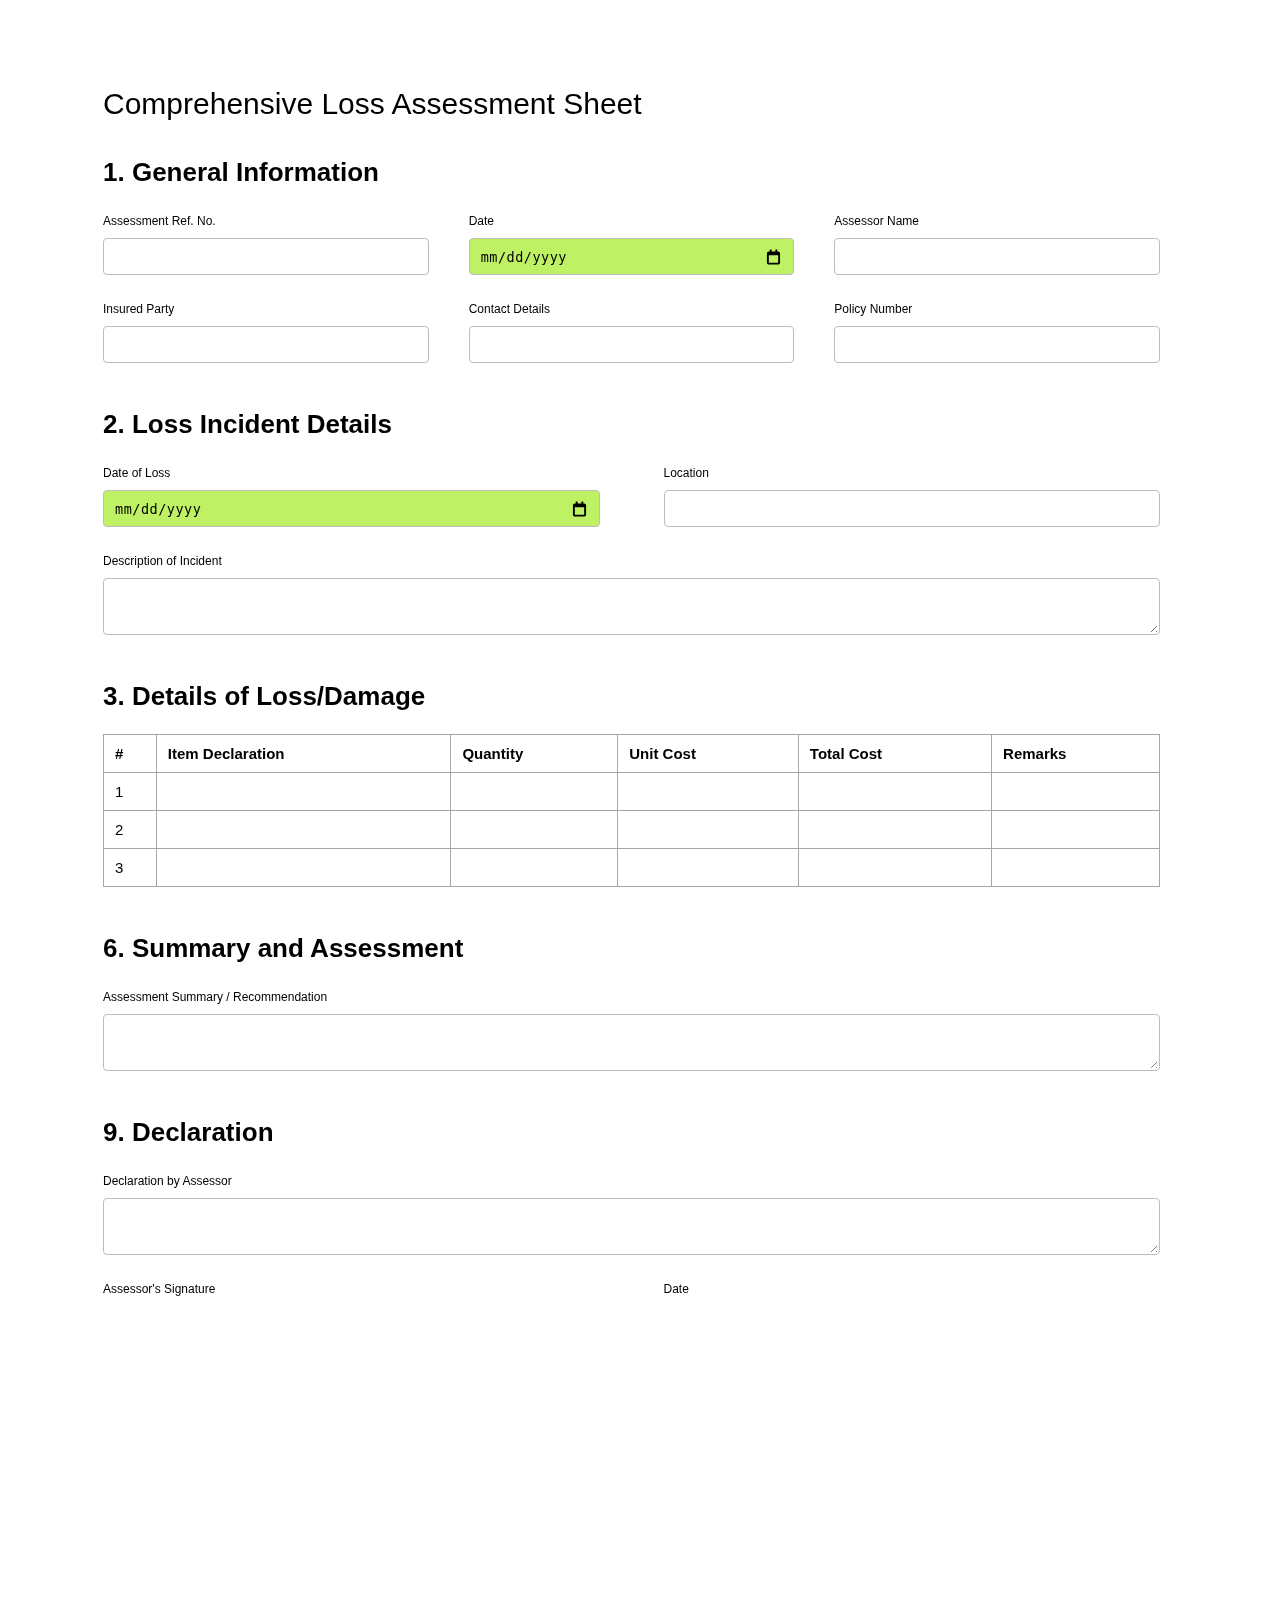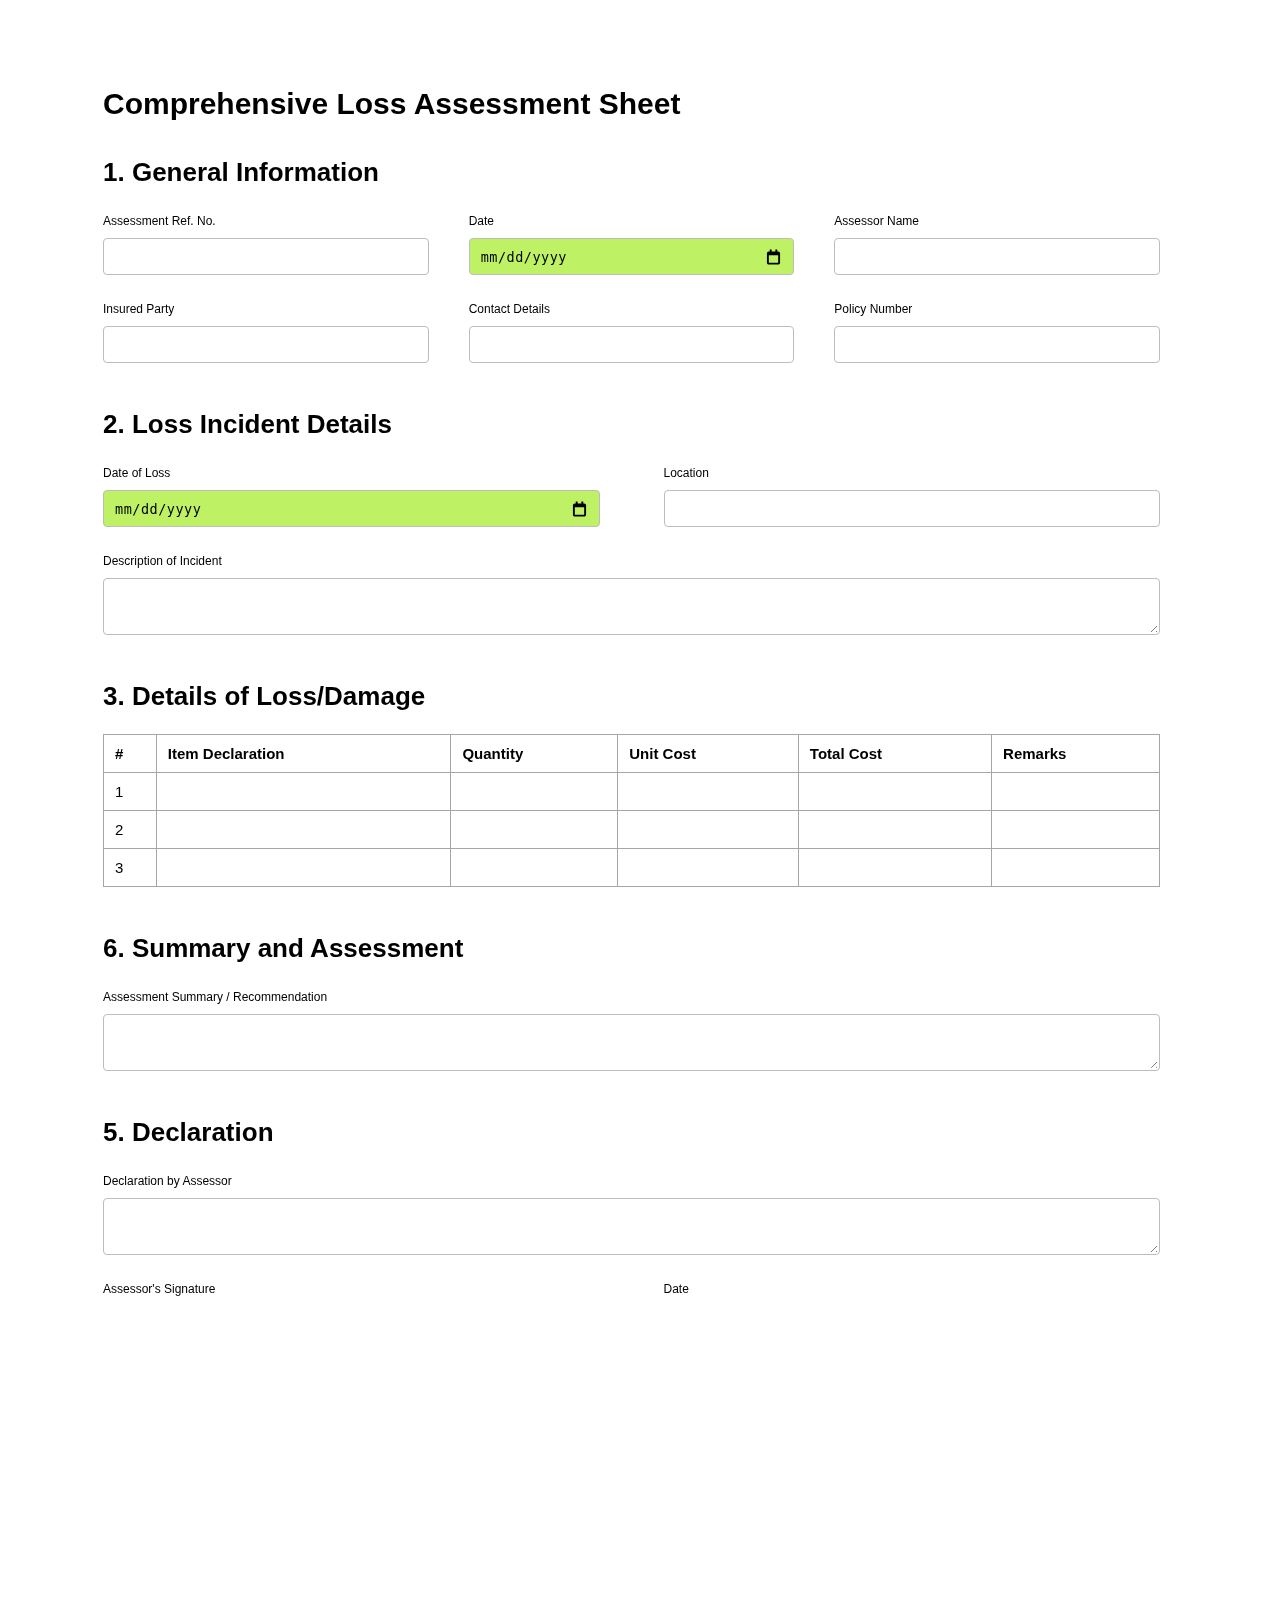--- a/index.html
+++ b/index.html
@@ -9,21 +9,21 @@
     background: #ffffff;
     font-family: "Liberation Sans", sans-serif;
     color: #000000;
   }
   .page {
     width: 1263px; height: 1300px;
     padding: 0 103px;
     overflow: hidden;
   }
   h1.title {
-    font-size: 30px; font-weight: bold;
+    font-size: 30px; font-weight: normal;
     margin: 86px 0 0 0; line-height: 1.17;
   }
   h2.section-heading {
     font-size: 26px; font-weight: bold;
     margin: 46px 0 0 0; line-height: 1.16;
   }
   h2.first { margin-top: 36px; }
   .grid3 { display: grid; grid-template-columns: 1fr 1fr 1fr; column-gap: 40px; }
   .grid2 { display: grid; grid-template-columns: 1fr 1fr; column-gap: 64px; }
   .field-label {
@@ -208,21 +208,21 @@
   <div class="section">
     <h2 class="section-heading">6. Summary and Assessment</h2>
     <label class="field-label">Assessment Summary / Recommendation</label>
     <div class="ta-wrap">
       <textarea class="area" style=""></textarea>
       <div class="resize-handle"></div>
     </div>
   </div>
 
   <div class="section">
-    <h2 class="section-heading">5. Declaration</h2>
+    <h2 class="section-heading">9. Declaration</h2>
     <label class="field-label">Declaration by Assessor</label>
     <div class="ta-wrap">
       <textarea class="area" style=""></textarea>
       <div class="resize-handle"></div>
     </div>
     <div class="grid2">
       <div>
         <label class="field-label">Assessor's Signature</label>
         <input type="text" class="tbox" style="">
       </div>

